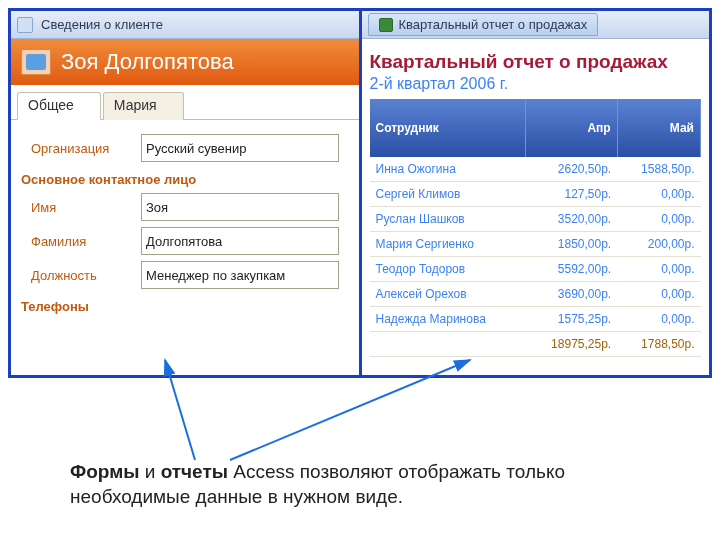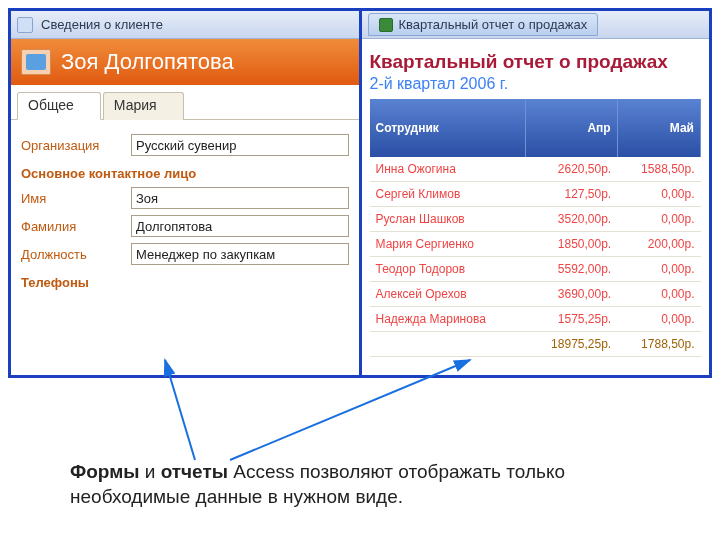--- a/index.html
+++ b/index.html
@@ -99,35 +99,35 @@
   }
   .form-body {
     padding: 8px 10px;
     font-size: 13px;
     background: #fff;
     flex: 1;
   }
   .fld-row {
     display: flex;
     align-items: center;
-    margin: 6px 0;
+    margin: 6px 10px;
   }
   .fld-label {
     width: 110px;
     color: #c05a10;
     font-size: 13px;
   }
   .fld-input {
     flex: 1;
     border: 1px solid #a9a08a;
     padding: 3px 4px;
     font-size: 13px;
     background: #fff;
     color: #222;
-    height: 22px;
+    height: 28px;
   }
   .section-label {
     color: #c05a10;
     font-weight: bold;
     font-size: 13px;
     margin: 10px 0 4px 0;
   }
   
   .report-tabbar {
     height: 28px;
@@ -183,21 +183,21 @@
     text-align: left;
     padding: 22px 6px;
     font-weight: bold;
     border-right: 1px solid #6f92d8;
     margin-left: 8px;
   }
   table.rep th.num, table.rep td.num { text-align: right; }
   table.rep td {
     padding: 5px 6px;
     border-bottom: 1px solid #e4e0d4;
-    color: #ef4444;
+    color: #3b82f6;
   }
   tr.total td {
     color: #a16207;
     font-weight: normal;
     border-top: 1px solid #c8b89a;
   }
   
   svg.arrows {
     position: absolute;
     top: 0; left: 0;

